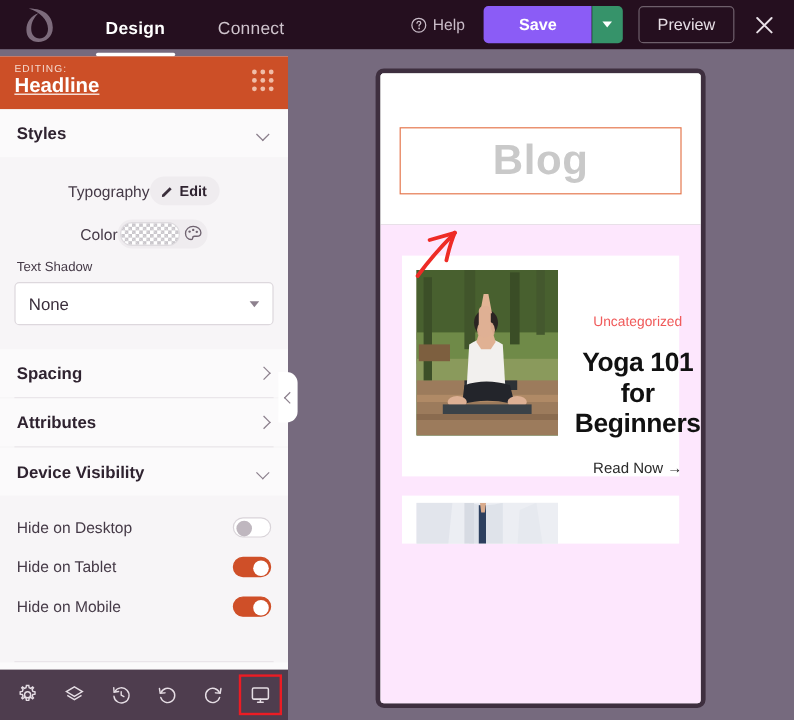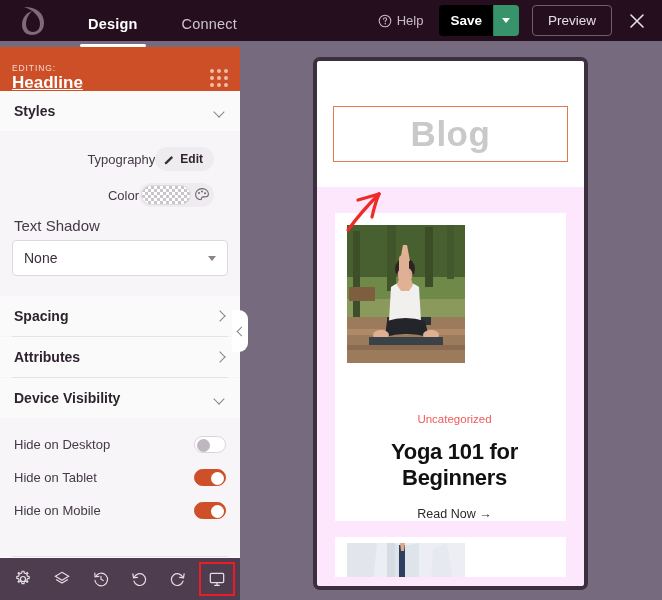--- a/index.html
+++ b/index.html
@@ -32,22 +32,22 @@
   .topbar-right {
     margin-left: auto; display: flex; align-items: center; padding-right: 14px; gap: 0;
   }
   .help-btn {
     display: flex; align-items: center; gap: 5px;
     color: #c9bcc8; font-size: 13px; cursor: pointer; margin-right: 16px;
   }
   .help-icon { width: 14px; height: 14px; display:block; }
   .save-group { display: flex; height: 31px; margin-right: 13px; }
   .save-btn {
-    background: #000000; color: #fff; font-size: 13.5px; font-weight: bold;
-    border: none; padding: 0 11px; border-radius: 4px 0 0 4px;
+    background: #8b5cf6; color: #fff; font-size: 13.5px; font-weight: bold;
+    border: none; padding: 0 29px; border-radius: 4px 0 0 4px;
     cursor: pointer; display:flex; align-items:center;
   }
   .save-caret {
     background: #36936a; border: none; border-left: 1px solid #2a7a57;
     width: 26px; border-radius: 0 4px 4px 0; cursor: pointer;
     display: flex; align-items: center; justify-content: center;
   }
   .caret-dn { width: 0; height: 0; border-left: 4.5px solid transparent;
               border-right: 4.5px solid transparent; border-top: 5px solid #fff; }
   .preview-btn {
@@ -59,21 +59,21 @@
     width: 22px; height: 22px; cursor: pointer; position: relative;
     display: flex; align-items: center; justify-content: center;
   }
 
   
   .panel {
     position: absolute; top: 47px; left: 0; width: 240px; height: 553px;
     background: #f7f5f7; display: flex; flex-direction: column;
   }
   .editing-bar {
-    background: #cc4f27; height: 44px; padding: 11px 12px 0 12px;
+    background: #cc4f27; height: 44px; padding: 0 12px 0 12px;
     display: flex; align-items: flex-start; justify-content: space-between;
     flex: 0 0 auto;
   }
   .editing-label { color: #f5d8cd; font-size: 8.5px; letter-spacing: .9px;
                    text-transform: uppercase; line-height: 13px; padding-top: 4px; }
   .editing-name { color: #ffffff; font-size: 17px; font-weight: bold; line-height: 16px; text-decoration: underline; }
   .drag-dots { display: grid; grid-template-columns: repeat(3, 4px);
                grid-gap: 3px; padding-top: 11px; cursor: grab; }
   .drag-dots i { width: 4px; height: 4px; border-radius: 50%;
                  background: #f0bda8; display: block; }
@@ -89,21 +89,21 @@
   .chev::before {
     content:""; position: absolute; left: 1px; top: 3px; width: 7px; height: 7px;
     border-right: 1.6px solid #8b7f8c; border-bottom: 1.6px solid #8b7f8c;
     transform: rotate(45deg);
   }
   .chev.right::before { transform: rotate(-45deg); left: 2px; top: 2px; }
 
   .hr { height: 1px; background: #e7e2e7; margin: 0 12px; }
 
   .field-row {
-    display: flex; align-items: center; justify-content: flex-end;
+    display: flex; align-items: center; justify-content: center;
     padding: 0 26px; height: 36px;
   }
   .field-label { font-size: 13px; color: #453a47; }
 
   .edit-pill {
     background: #efecef; border: none; border-radius: 13px; height: 24px;
     padding: 0 11px 0 9px; font-size: 12px; font-weight: bold; color: #2f2330;
     display: flex; align-items: center; gap: 5px; cursor: pointer;
   }
   .pencil { width: 11px; height: 11px; display:block; }
@@ -113,21 +113,21 @@
   .swatch {
     width: 50px; height: 20px; border-radius: 10px;
     background-image:
       linear-gradient(45deg, #c9c6cb 25%, transparent 25%, transparent 75%, #c9c6cb 75%),
       linear-gradient(45deg, #c9c6cb 25%, transparent 25%, transparent 75%, #c9c6cb 75%);
     background-size: 6px 6px; background-position: 0 0, 3px 3px;
     background-color: #ffffff; border: 1px solid #dedbdf;
   }
   .palette-ic { width: 16px; height: 16px; display: block; }
 
-  .shadow-label { font-size: 15px; color: #453a47; padding: 0 14px; margin-top: 4px; }
+  .shadow-label { font-size: 11px; color: #453a47; padding: 0 14px; margin-top: 4px; }
   .select-box {
     margin: 6px 12px 0 12px; height: 36px; background: #fff;
     border: 1px solid #ddd8dd; border-radius: 4px;
     display: flex; align-items: center; justify-content: space-between;
     padding: 0 11px; cursor: pointer;
   }
   .select-val { font-size: 14px; color: #3b2f3c; }
   .sel-caret { width: 0; height: 0; border-left: 4.5px solid transparent;
                border-right: 4.5px solid transparent; border-top: 5px solid #8d818e; }
 
@@ -186,21 +186,21 @@
   .hero { height: 126px; background: #ffffff; position: relative; }
   .headline-box {
     position: absolute; left: 16px; top: 45px; right: 16px; height: 56px;
     border: 1.5px solid #e5784f; display: flex; align-items: center; justify-content: center;
     cursor: pointer;
   }
   .headline-text { font-size: 35px; font-weight: bold; color: #c9c9c9; letter-spacing: .5px; }
 
   .pink-band { background: #fde7fd; padding: 26px 18px 14px 18px; min-height: 407px; }
   .post-card { background: #ffffff; position: relative; padding: 0; margin-bottom: 16px; }
-  .card-inner { display: flex; flex-direction: column; }
+  .card-inner { display: flex; }
   .thumb {
     width: 118px; height: 138px; flex: 0 0 auto; margin: 12px 0 0 12px;
     position: relative; overflow: hidden; background: #6c7a4a;
   }
   .card-txt { flex: 1 1 auto; padding: 50px 6px 0 14px; text-align: center; }
   .cat { color: #f05a5a; font-size: 11.5px; margin-bottom: 14px; }
   .post-title {
     font-size: 22px; font-weight: bold; color: #111111; line-height: 1.16;
     letter-spacing: -.3px;
   }

